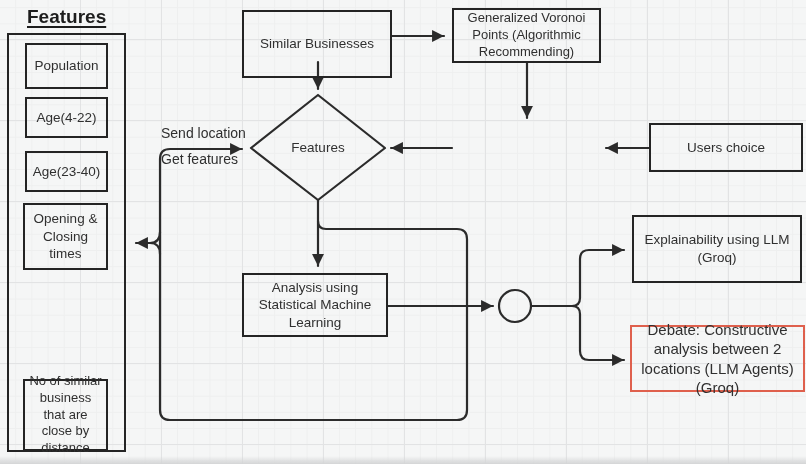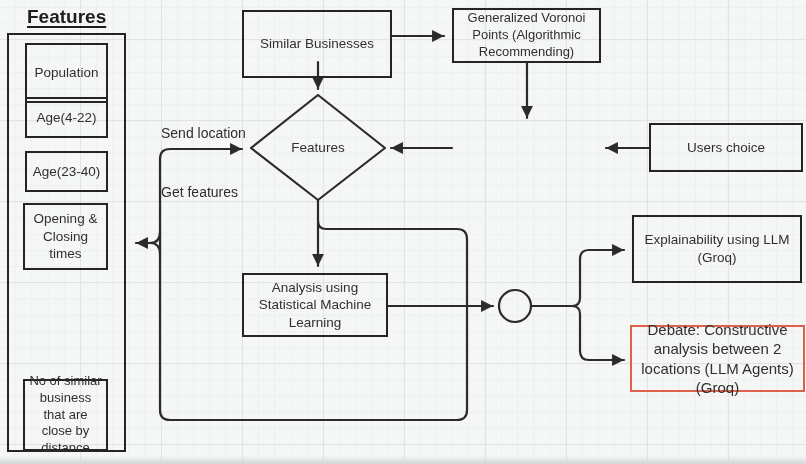--- a/index.html
+++ b/index.html
@@ -82,21 +82,21 @@
 
       <polygon points="318,95 385,148 318,200 251,148"></polygon>
 
       <circle cx="515" cy="306" r="16"></circle>
     </g>
   </svg>
 
   <div class="panel-title" style="left:27px;top:6px;">Features</div>
   <div class="panel" style="left:7px;top:33px;width:119px;height:419px;"></div>
 
-  <div class="node" style="left:25px;top:43px;width:83px;height:60px;">
+  <div class="node" style="left:25px;top:43px;width:83px;height:46px;">
     <span>Population</span>
   </div>
   <div class="node" style="left:25px;top:97px;width:83px;height:41px;">
     <span>Age(4-22)</span>
   </div>
   <div class="node" style="left:25px;top:151px;width:83px;height:41px;">
     <span>Age(23-40)</span>
   </div>
   <div class="node" style="left:23px;top:203px;width:85px;height:67px;">
     <span>Opening &amp; Closing times</span>
@@ -120,16 +120,16 @@
   <div class="node" style="left:632px;top:215px;width:170px;height:68px;">
     <span>Explainability using LLM (Groq)</span>
   </div>
   <div class="node red-node" style="left:630px;top:325px;width:175px;height:67px;font-size:15px;">
     <span>Debate: Constructive analysis between 2 locations (LLM Agents) (Groq)</span>
   </div>
 
   <div class="diamond-label">Features</div>
 
   <div class="edge-label" style="left:161px;top:125px;">Send location</div>
-  <div class="edge-label" style="left:161px;top:151px;margin-top:33px;">Get features</div>
+  <div class="edge-label" style="left:161px;top:151px;">Get features</div>
 
   <div id="bottom-fade"></div>
 </div>
 
 </body></html>

